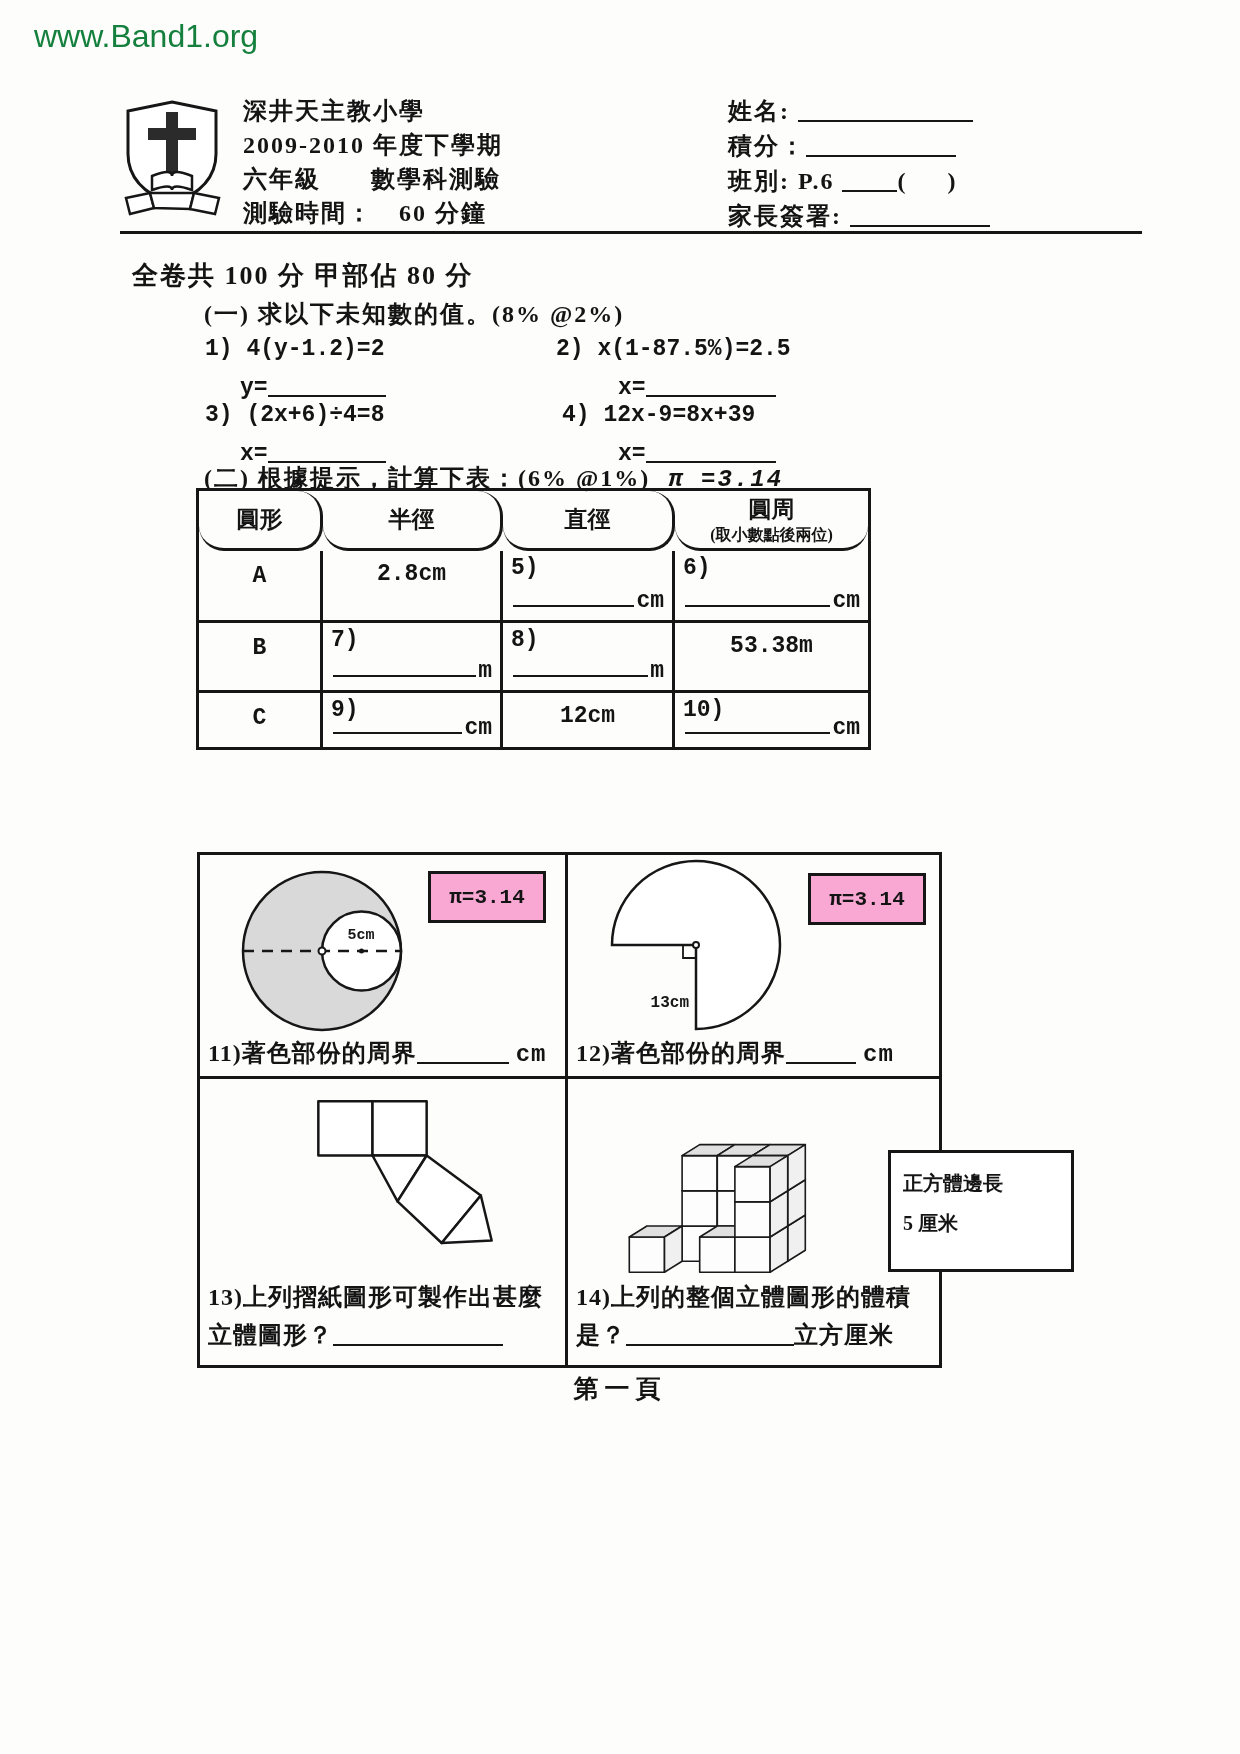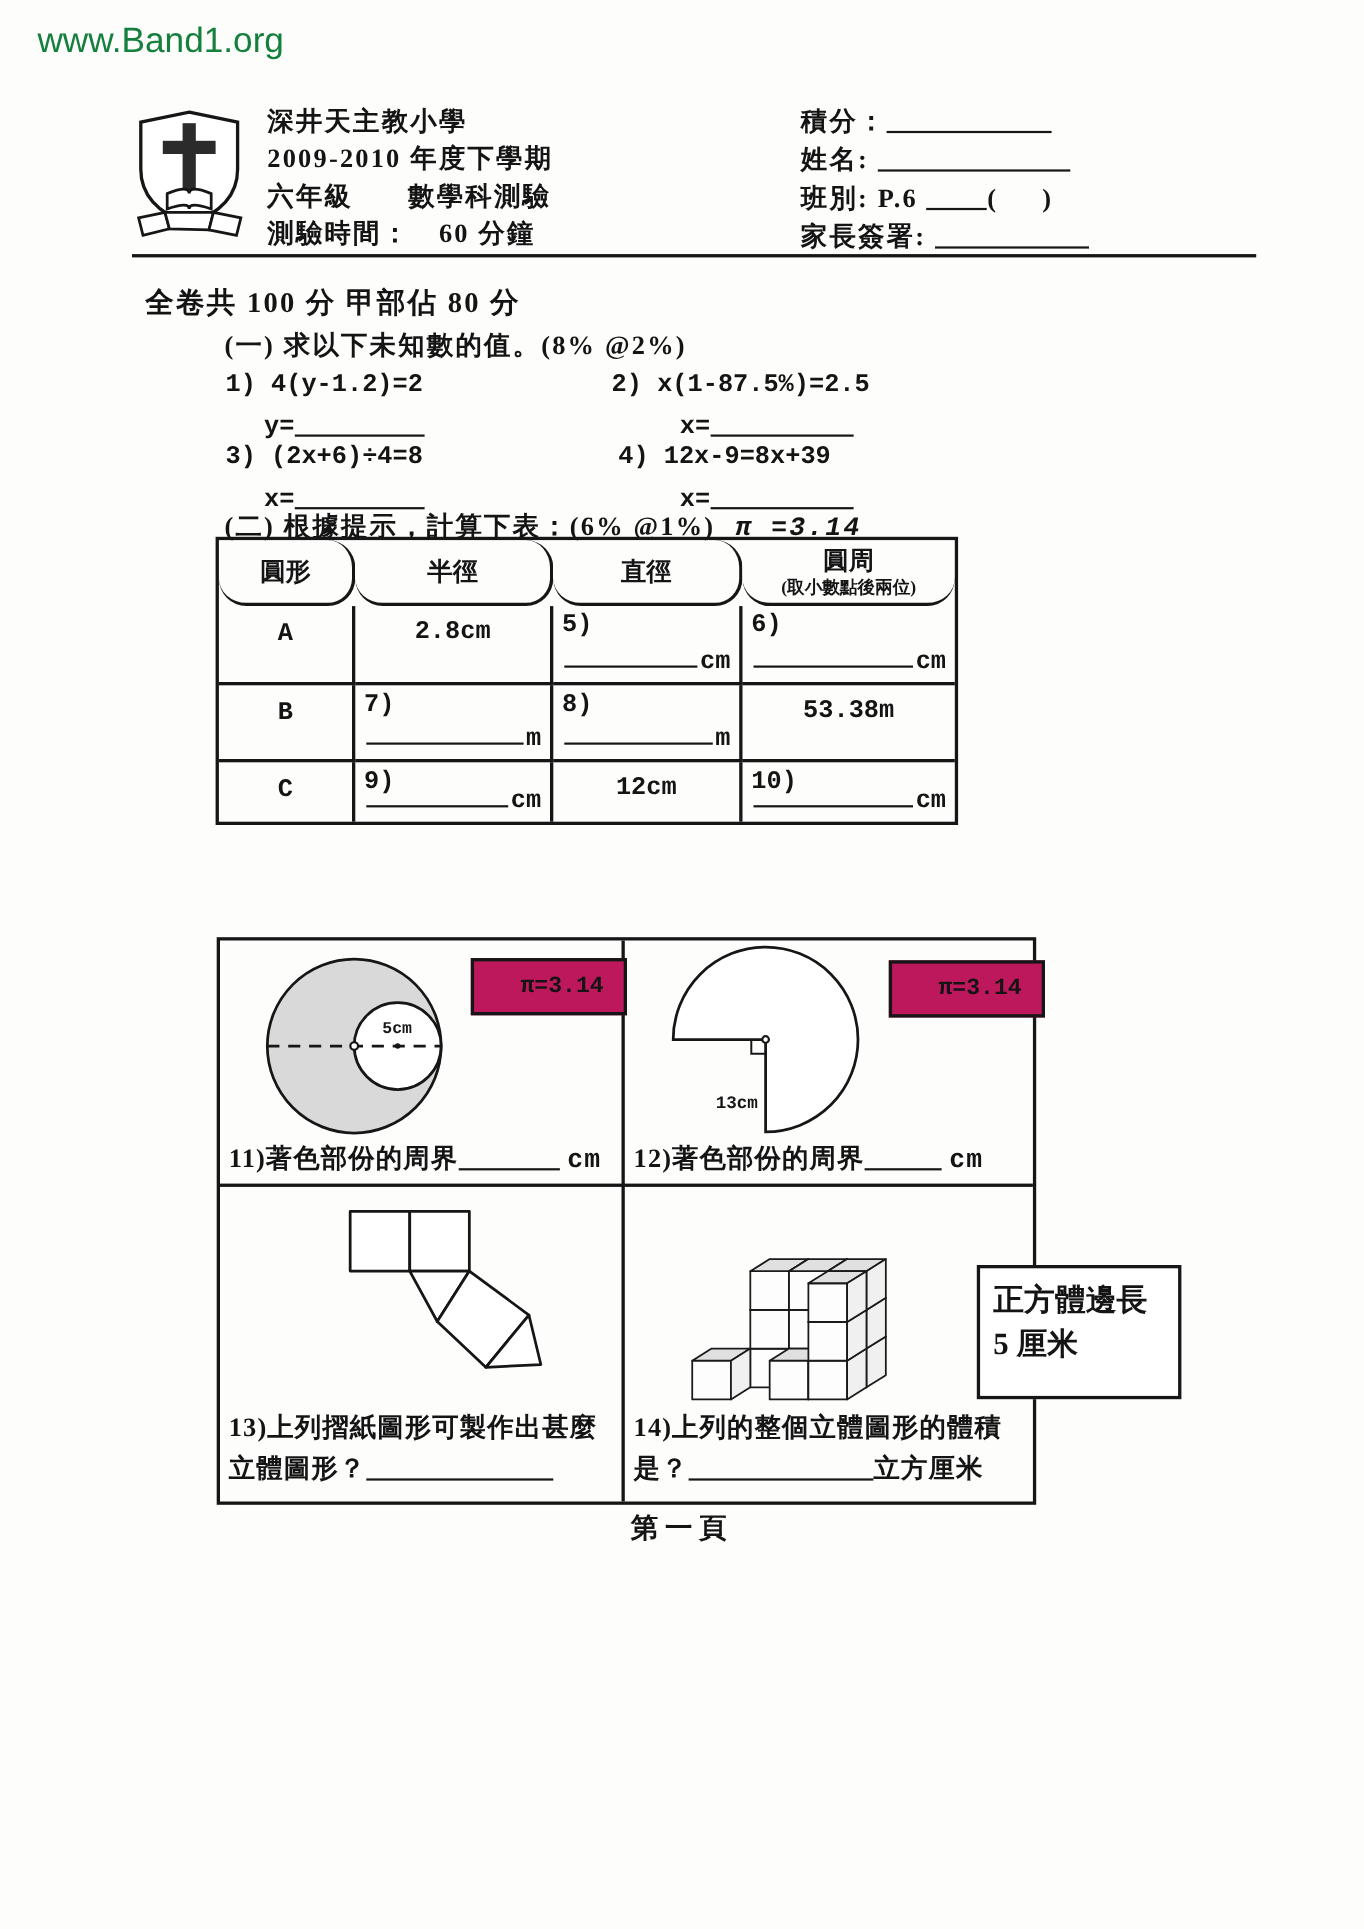--- a/index.html
+++ b/index.html
@@ -37,25 +37,25 @@
   .ansline { position:absolute; bottom:6px; left:10px; right:8px; display:flex; align-items:baseline; }
   .ansline .bl { flex:1; }
   .ansline .unit { margin-left:2px; }
   
   .grid3 { left:197px; top:852px; display:grid; grid-template-columns:368px 371px;
            grid-template-rows:224px 286px; border:3px solid #161616; }
   .g3cell { position:relative; border-right:3px solid #161616; border-bottom:3px solid #161616; }
   .g3cell.rc { border-right:none; }
   .g3cell.br { border-bottom:none; }
   .qtext { position:absolute; font-size:24px; font-weight:700; letter-spacing:1px; white-space:nowrap; }
-  .pibox { position:absolute; width:112px; height:46px; border:3px solid #161616; background:#be185d;
+  .pibox { position:absolute; width:112px; height:46px; border:3px solid #161616; background:#f9a8d4;
            display:flex; align-items:center; justify-content:center;
-           font-family:"Liberation Mono", monospace; font-size:21px; font-weight:700;padding-left:24px; }
+           font-family:"Liberation Mono", monospace; font-size:21px; font-weight:700; }
   .notebox { position:absolute; left:888px; top:1150px; width:156px; height:96px; border:3px solid #161616;
-             background:#fff; padding:10px 12px; font-size:28px; font-weight:700; line-height:40px; }
+             background:#fff; padding:10px 12px; font-size:20px; font-weight:700; line-height:40px; }
   .footer { position:absolute; left:470px; top:1372px; width:300px; text-align:center;
             font-size:25px; font-weight:700; letter-spacing:6px; }
   svg text { font-weight:700; }
 </style>
 </head>
 <body>
 
 <div class="page">
 
   <div class="abs watermark">www.Band1.org</div>
@@ -76,24 +76,24 @@
     <div>
       <span>六年級</span><span class="subject">數學科測驗</span>
     </div>
     <div>
       <span>測驗時間：</span><span class="timeval">60 分鐘</span>
     </div>
   </div>
 
   <div class="abs hdr-right">
     <div>
+      <span>姓名:</span> <span class="bl w175"></span>
+    </div>
+    <div>
       <span>積分：</span><span class="bl w150"></span>
-    </div>
-    <div>
-      <span>姓名:</span> <span class="bl w175"></span>
     </div>
     <div>
       <span>班別:</span>
       <span>P.6</span>
       <span class="bl w55"></span><span>(&nbsp;&nbsp;&nbsp;&nbsp;&nbsp;)</span>
     </div>
     <div>
       <span>家長簽署:</span> <span class="bl w140"></span>
     </div>
   </div>

